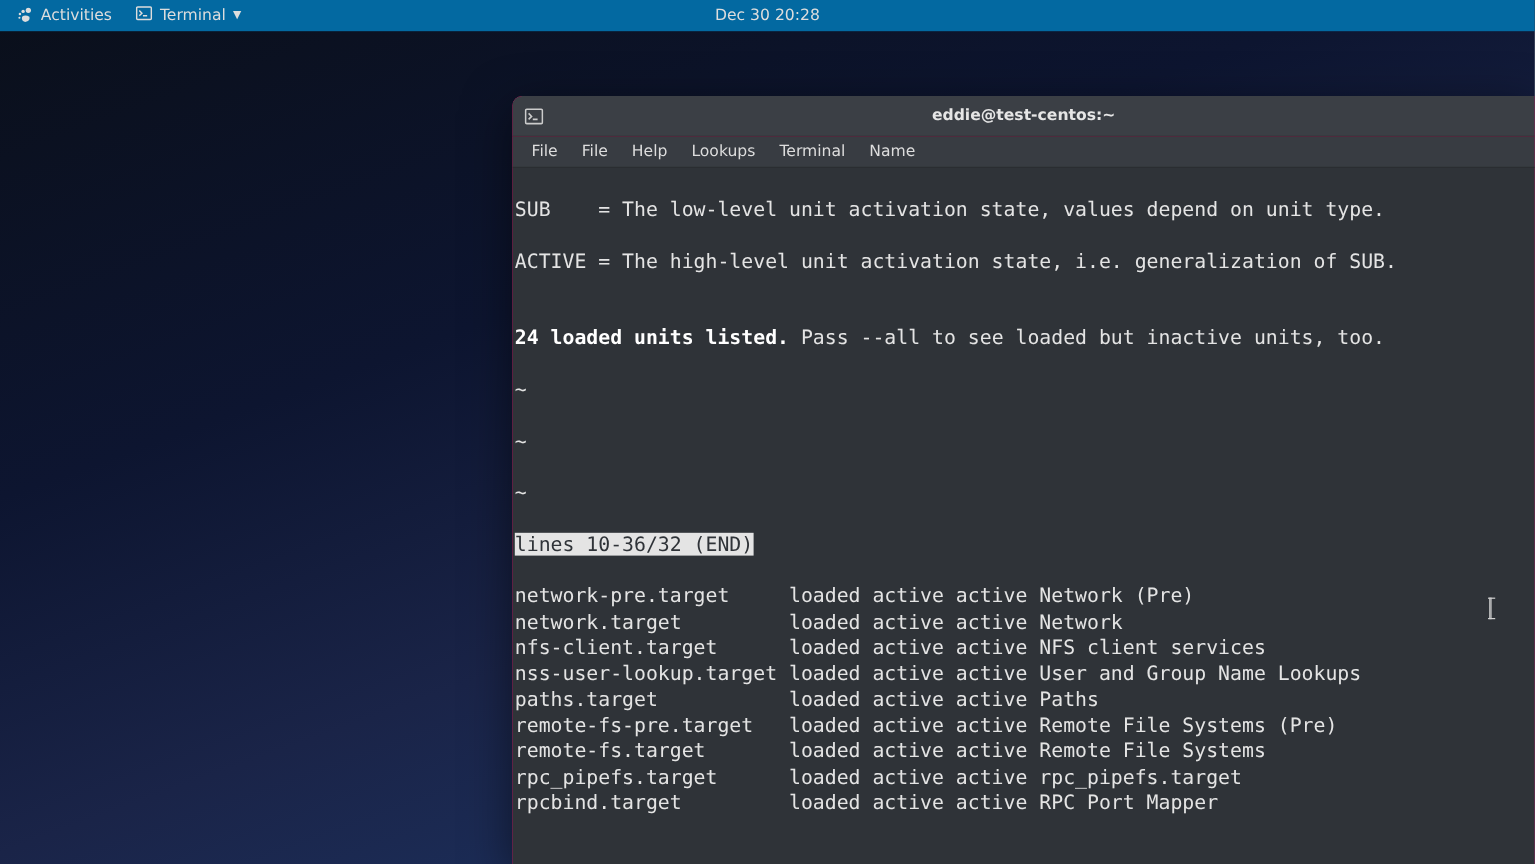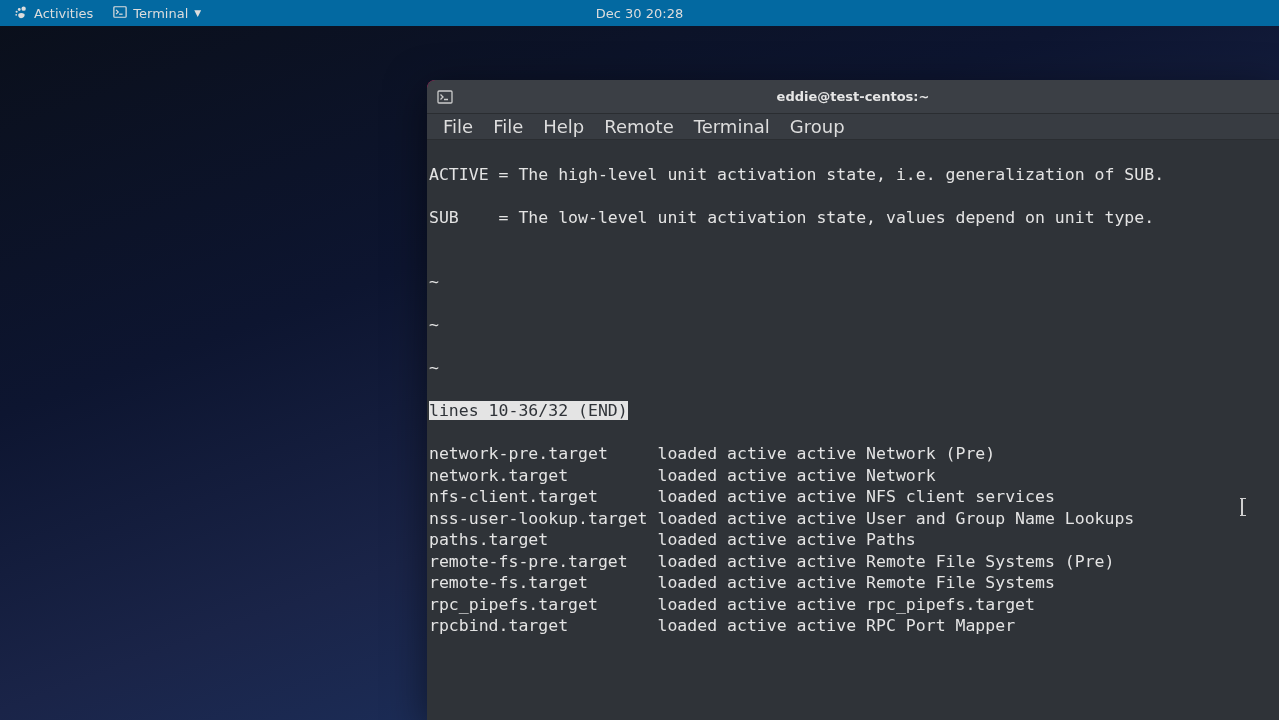--- a/index.html
+++ b/index.html
@@ -82,21 +82,21 @@
     font-weight: 600;
   }
   .menubar {
     height: 26px;
     background: #383c42;
     display: flex;
     align-items: center;
     padding: 0 6px;
     gap: 0;
     color: #ddd;
-    font-size: 18px;
+    font-size: 13px;
     border-bottom: 1px solid #2a2d31;
   }
   .menubar-item {
     padding: 3px 10px;
     cursor: pointer;
   }
 
   .terminal-body {
     flex: 1;
     background: #2f3338;
@@ -173,28 +173,29 @@
           <path d="M3.5 5.5 L6 8 L3.5 10.5" fill="none" stroke="#ccc" stroke-width="1.3"></path>
           <line x1="7" y1="10.5" x2="11" y2="10.5" stroke="#ccc" stroke-width="1.3"></line>
         </svg>
     </span>
     <div class="titlebar-title">eddie@test-centos:~</div>
   </div>
   <div class="menubar">
     <div class="menubar-item">File</div>
     <div class="menubar-item">File</div>
     <div class="menubar-item">Help</div>
-    <div class="menubar-item">Remote</div>
+    <div class="menubar-item">Lookups</div>
     <div class="menubar-item">Terminal</div>
-    <div class="menubar-item">Group</div>
+    <div class="menubar-item">Name</div>
   </div>
   <div class="terminal-body">
+<div class="term-line">SUB    = The low-level unit activation state, values depend on unit type.</div>
 <div class="term-line">ACTIVE = The high-level unit activation state, i.e. generalization of SUB.</div>
-<div class="term-line">SUB    = The low-level unit activation state, values depend on unit type.</div>
 <div class="term-line"></div>
+<div class="term-line"><span class="term-bold">24 loaded units listed.</span><span> Pass --all to see loaded but inactive units, too.</span></div>
 <div class="term-line">~</div>
 <div class="term-line">~</div>
 <div class="term-line">~</div>
 <div class="term-line"><span class="term-inverse">lines 10-36/32 (END)</span></div>
 <div id="units-container"><div class="term-line">network-pre.target     loaded active active Network (Pre)</div><div class="term-line">network.target         loaded active active Network</div><div class="term-line">nfs-client.target      loaded active active NFS client services</div><div class="term-line">nss-user-lookup.target loaded active active User and Group Name Lookups</div><div class="term-line">paths.target           loaded active active Paths</div><div class="term-line">remote-fs-pre.target   loaded active active Remote File Systems (Pre)</div><div class="term-line">remote-fs.target       loaded active active Remote File Systems</div><div class="term-line">rpc_pipefs.target      loaded active active rpc_pipefs.target</div><div class="term-line">rpcbind.target         loaded active active RPC Port Mapper</div></div>
 
 
     <div class="cursor-ibeam"></div>
   </div>
 </div>

